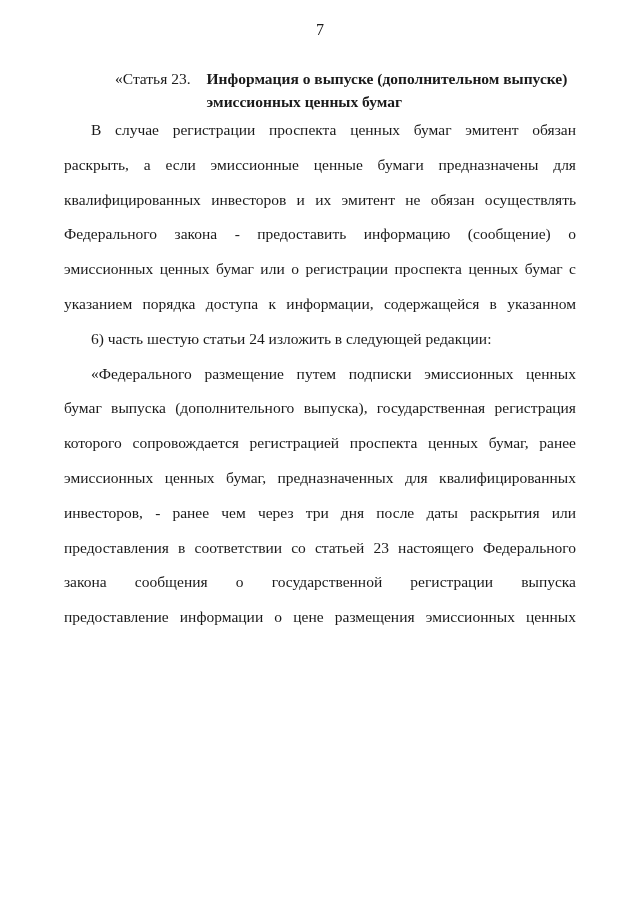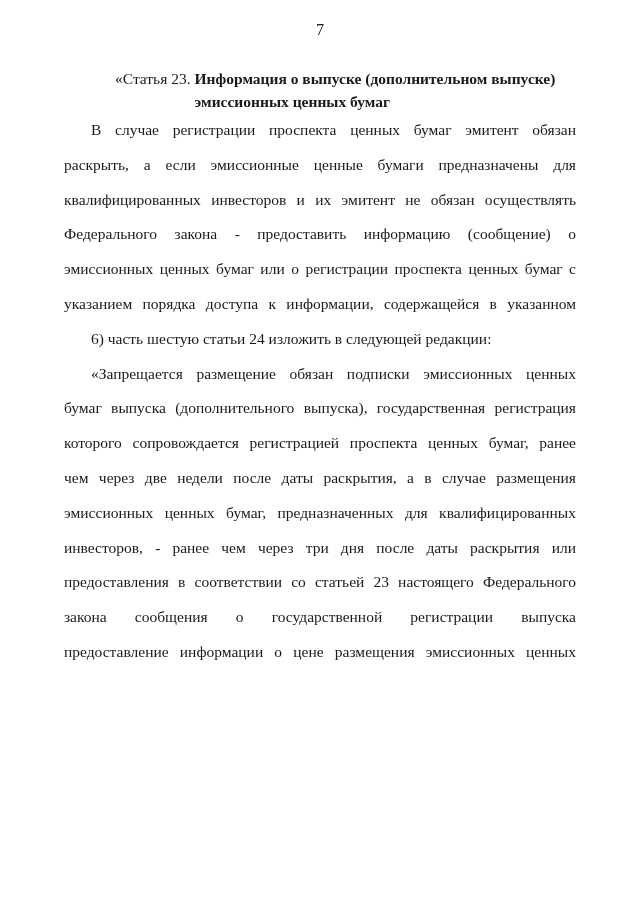--- a/index.html
+++ b/index.html
@@ -20,21 +20,21 @@
   .page-number {
     padding-top: 21px;
     text-align: center;
     font-size: 16px;
     line-height: 18px;
   }
   .heading {
     margin-top: 29px;
     padding-left: 51px;
     display: flex;
-    gap: 4px;
+    gap: 16px;
     font-size: 15.5px;
     line-height: 22.5px;
   }
   .heading .prefix { white-space: nowrap; }
   .heading .title  { font-weight: bold; }
   .heading .t-line { display: block; white-space: nowrap; }
   .body-text { margin-top: 0; }
   .line {
     font-size: 15.5px;
     line-height: 34.8px;
@@ -62,23 +62,22 @@
   </div>
 
   <div class="body-text">
       <div class="line indent">В случае регистрации проспекта ценных бумаг эмитент обязан</div>
       <div class="line">раскрыть, а если эмиссионные ценные бумаги предназначены для</div>
       <div class="line">квалифицированных инвесторов и их эмитент не обязан осуществлять</div>
       <div class="line">Федерального закона - предоставить информацию (сообщение) о</div>
       <div class="line">эмиссионных ценных бумаг или о регистрации проспекта ценных бумаг с</div>
       <div class="line">указанием порядка доступа к информации, содержащейся в указанном</div>
       <div class="line indent eop">6) часть шестую статьи 24 изложить в следующей редакции:</div>
-      <div class="line indent">«Запрещается размещение обязан подписки эмиссионных ценных</div>
+      <div class="line indent">«Федерального размещение путем подписки эмиссионных ценных</div>
       <div class="line">бумаг выпуска (дополнительного выпуска), государственная регистрация</div>
       <div class="line">которого сопровождается регистрацией проспекта ценных бумаг, ранее</div>
-      <div class="line">чем через две недели после даты раскрытия, а в случае размещения</div>
       <div class="line">эмиссионных ценных бумаг, предназначенных для квалифицированных</div>
       <div class="line">инвесторов, - ранее чем через три дня после даты раскрытия или</div>
       <div class="line">предоставления в соответствии со статьей 23 настоящего Федерального</div>
       <div class="line">закона сообщения о государственной регистрации выпуска</div>
       <div class="line">предоставление информации о цене размещения эмиссионных ценных</div>
     </div>
 </div>
 
 </body></html>

